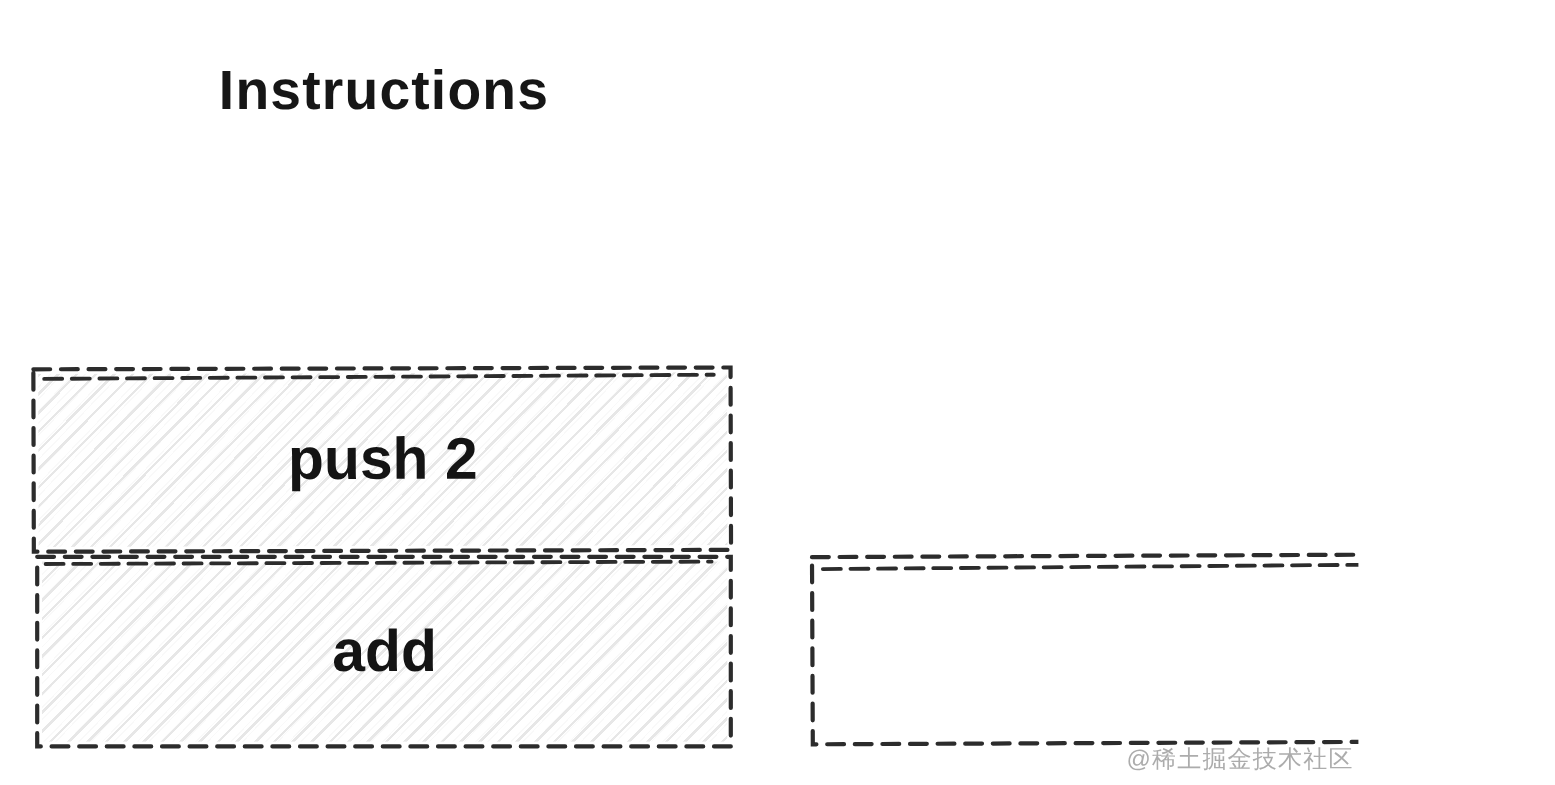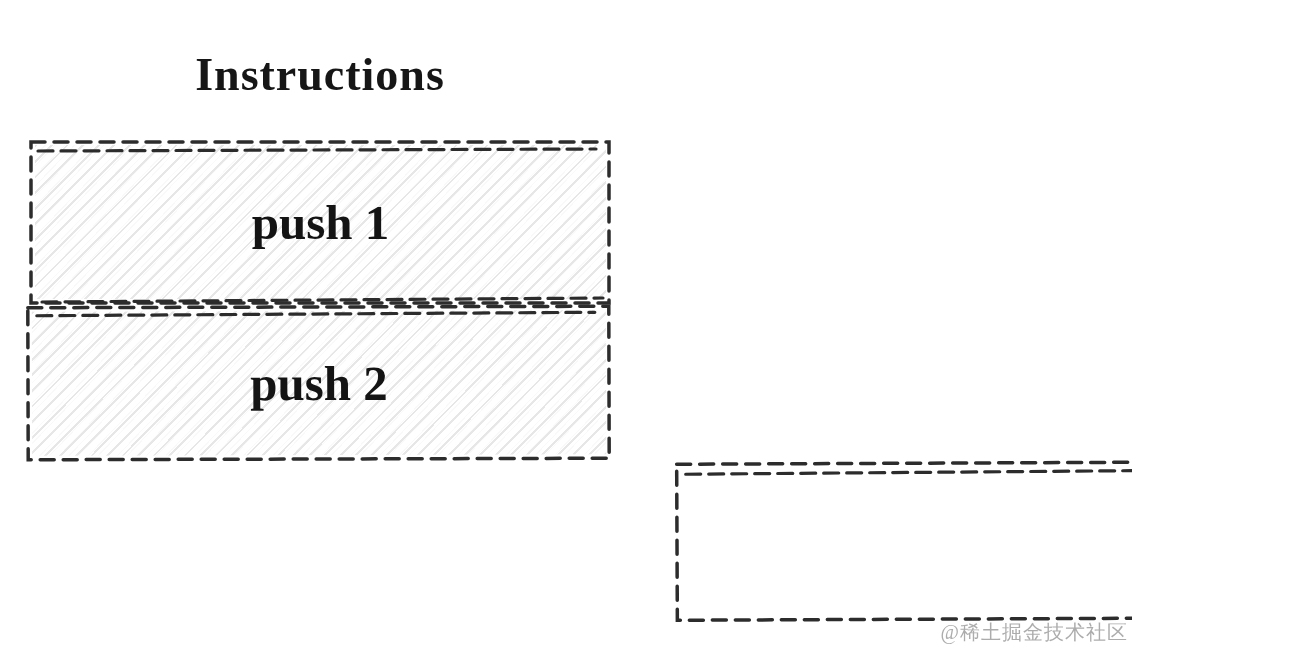--- a/index.html
+++ b/index.html
@@ -2,21 +2,21 @@
 <html><head>
 <meta charset="utf-8">
 <style>
   html, body { margin: 0; padding: 0; background: #ffffff; }
   .canvas {
     position: relative;
     width: 1132px;
     height: 654px;
     background: #ffffff;
     overflow: hidden;
-    font-family: Liberation Serif, serif;
+    font-family: Liberation Sans, sans-serif;
     color: #161616;
   }
   .title {
     position: absolute;
     font-size: 46px;
     font-weight: 600;
     letter-spacing: 1px;
     color: #161616;
     text-align: center;
     white-space: nowrap;
@@ -66,39 +66,38 @@
     stroke-linecap: round;
   }
 </style>
 </head>
 <body>
 
 <div class="canvas">
 
   <div class="title" style="left: 28px; top: 48px; width: 584px;">Instructions</div>
 
-  <div class="sketch-box" style="left: 28px; top: 137px; width: 585px; height: 170px;">
-    <div class="hatch"></div>
-    <svg width="585" height="170" viewBox="0 0 585 170" aria-hidden="true">
-      <rect class="stroke-rect" x="3" y="5" width="578" height="161"></rect>
-      <line class="stroke-line" x1="10" y1="14" x2="568" y2="12"></line>
-      <line class="stroke-line" x1="14" y1="165" x2="575" y2="161"></line>
-    </svg>
-    <div class="box-label">push 1</div>
-  </div>
 
   <div class="sketch-box" style="left: 25px; top: 303px; width: 588px; height: 160px; transform: rotate(-0.15deg);">
     <div class="hatch"></div>
     <svg width="588" height="160" viewBox="0 0 588 160" aria-hidden="true">
       <rect class="stroke-rect" x="3" y="4" width="581" height="152"></rect>
       <line class="stroke-line" x1="12" y1="12" x2="570" y2="10"></line>
     </svg>
     <div class="box-label">push 2</div>
   </div>
 
+  <div class="sketch-box" style="left: 28px; top: 460px; width: 585px; height: 166px;">
+    <div class="hatch"></div>
+    <svg width="585" height="166" viewBox="0 0 585 166" aria-hidden="true">
+      <rect class="stroke-rect" x="3" y="4" width="578" height="158"></rect>
+      <line class="stroke-line" x1="10" y1="10" x2="565" y2="8"></line>
+    </svg>
+    <div class="box-label">add</div>
+  </div>
 
 
   <div class="sketch-box" style="left: 674px; top: 458px; width: 586px; height: 166px; transform: rotate(-0.25deg);">
     <svg width="586" height="166" viewBox="0 0 586 166" aria-hidden="true">
       <rect class="stroke-rect" x="3" y="5" width="579" height="156"></rect>
       <line class="stroke-line" x1="12" y1="15" x2="570" y2="13"></line>
     </svg>
   </div>
 
   <div class="watermark">@稀土掘金技术社区</div>

